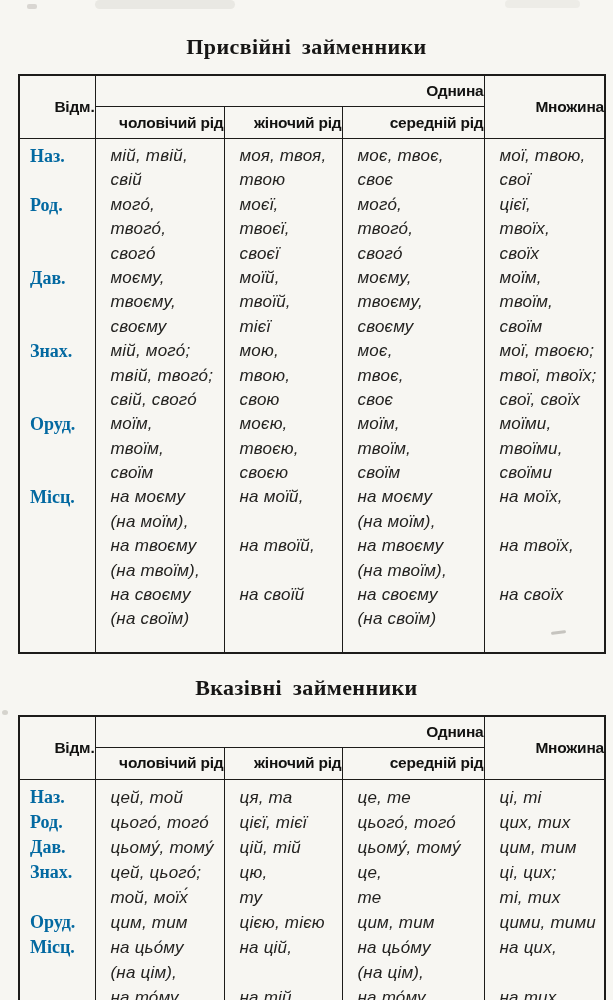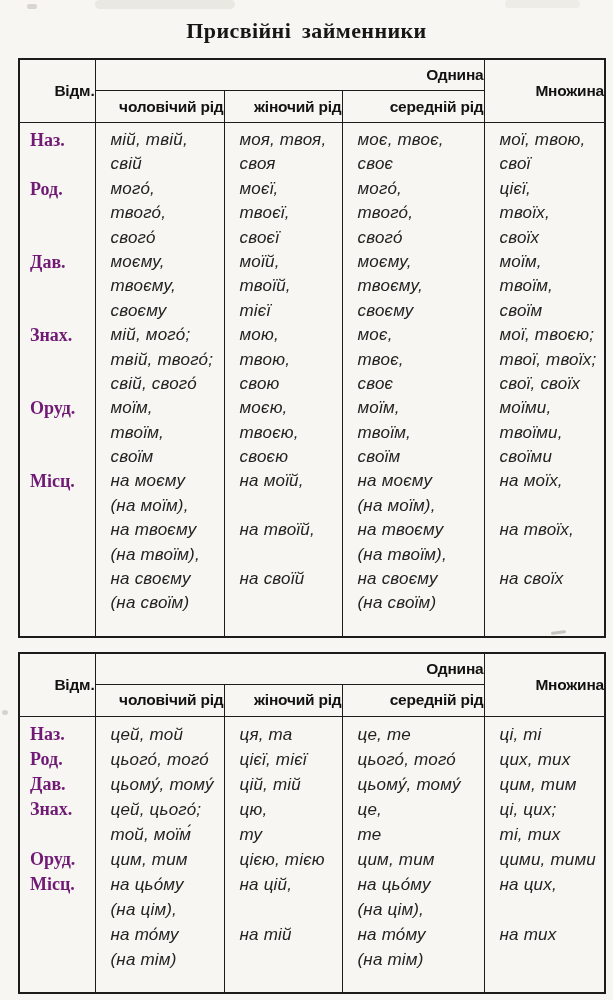--- a/index.html
+++ b/index.html
@@ -21,21 +21,21 @@
   h1.title{
     font-family:"Liberation Serif",serif;
     font-weight:bold;
     font-size:22px;
     color:#171615;
     text-align:center;
     margin:0;
     letter-spacing:.4px;
     word-spacing:5px;
   }
-  #title-1{padding-top:18px;}
+  #title-1{padding-top:34px;}
   #title-2{padding-top:21px;}
 
   table.decl{
     border-collapse:collapse;
     table-layout:fixed;
     width:586px;
     margin:14px 0 0 18px;
     border:2.5px solid #1d1c1a;
   }
   table.decl th{
@@ -65,21 +65,21 @@
     color:#232220;
     white-space:nowrap;
     padding-left:15px;
     letter-spacing:.2px;
   }
   td.case-label .line{
     font-style:normal;
     font-family:"Liberation Serif",serif;
     font-weight:bold;
     font-size:18px;
-    color:#701a75;
+    color:#0369a1;
     padding-left:10px;
     letter-spacing:0;
   }
   #table-1{--lh:24.4px;}
   #table-2{--lh:25px;}
 </style>
 </head>
 <body>
 
 <div class="page">
@@ -116,21 +116,21 @@
           <td class="case-label">
             <div class="line">Наз.</div>
             <div class="line">&nbsp;</div>
           </td>
           <td class="forms">
             <div class="line">мій, твій,</div>
             <div class="line">свій</div>
           </td>
           <td class="forms">
             <div class="line">моя, твоя,</div>
-            <div class="line">своя</div>
+            <div class="line">твою</div>
           </td>
           <td class="forms">
             <div class="line">моє, твоє,</div>
             <div class="line">своє</div>
           </td>
           <td class="forms">
             <div class="line">мої, твою,</div>
             <div class="line">свої</div>
           </td>
         </tr>
@@ -280,20 +280,21 @@
             <div class="line">&nbsp;</div>
             <div class="line">на твоїх,</div>
             <div class="line">&nbsp;</div>
             <div class="line">на своїх</div>
             <div class="line">&nbsp;</div>
           </td>
         </tr>
       </tbody>
   </table>
 
+  <h1 class="title" id="title-2">Вказівні займенники</h1>
 
   <table class="decl" id="table-2">
     <colgroup>
       <col style="width:76px">
         <col style="width:129px">
         <col style="width:118px">
         <col style="width:142px">
         <col style="width:121px">
     </colgroup>
     <thead>
@@ -360,21 +361,21 @@
             <div class="line">цим, тим</div>
           </td>
         </tr>
         <tr>
           <td class="case-label">
             <div class="line">Знах.</div>
             <div class="line">&nbsp;</div>
           </td>
           <td class="forms">
             <div class="line">цей, цього́;</div>
-            <div class="line">той, моїм́</div>
+            <div class="line">той, моїх́</div>
           </td>
           <td class="forms">
             <div class="line">цю,</div>
             <div class="line">ту</div>
           </td>
           <td class="forms">
             <div class="line">це,</div>
             <div class="line">те</div>
           </td>
           <td class="forms">

